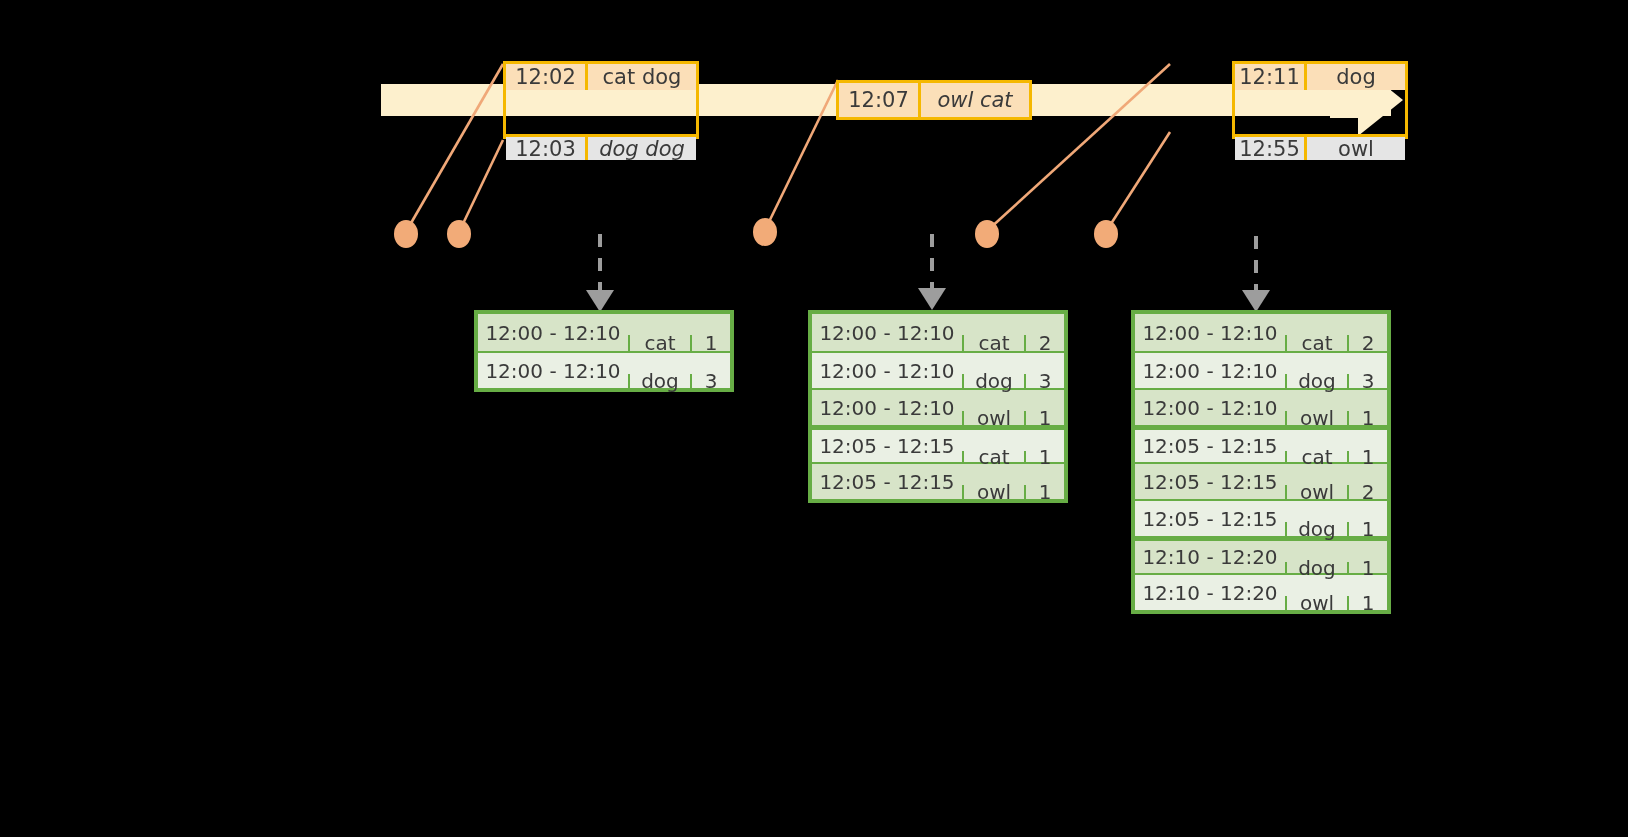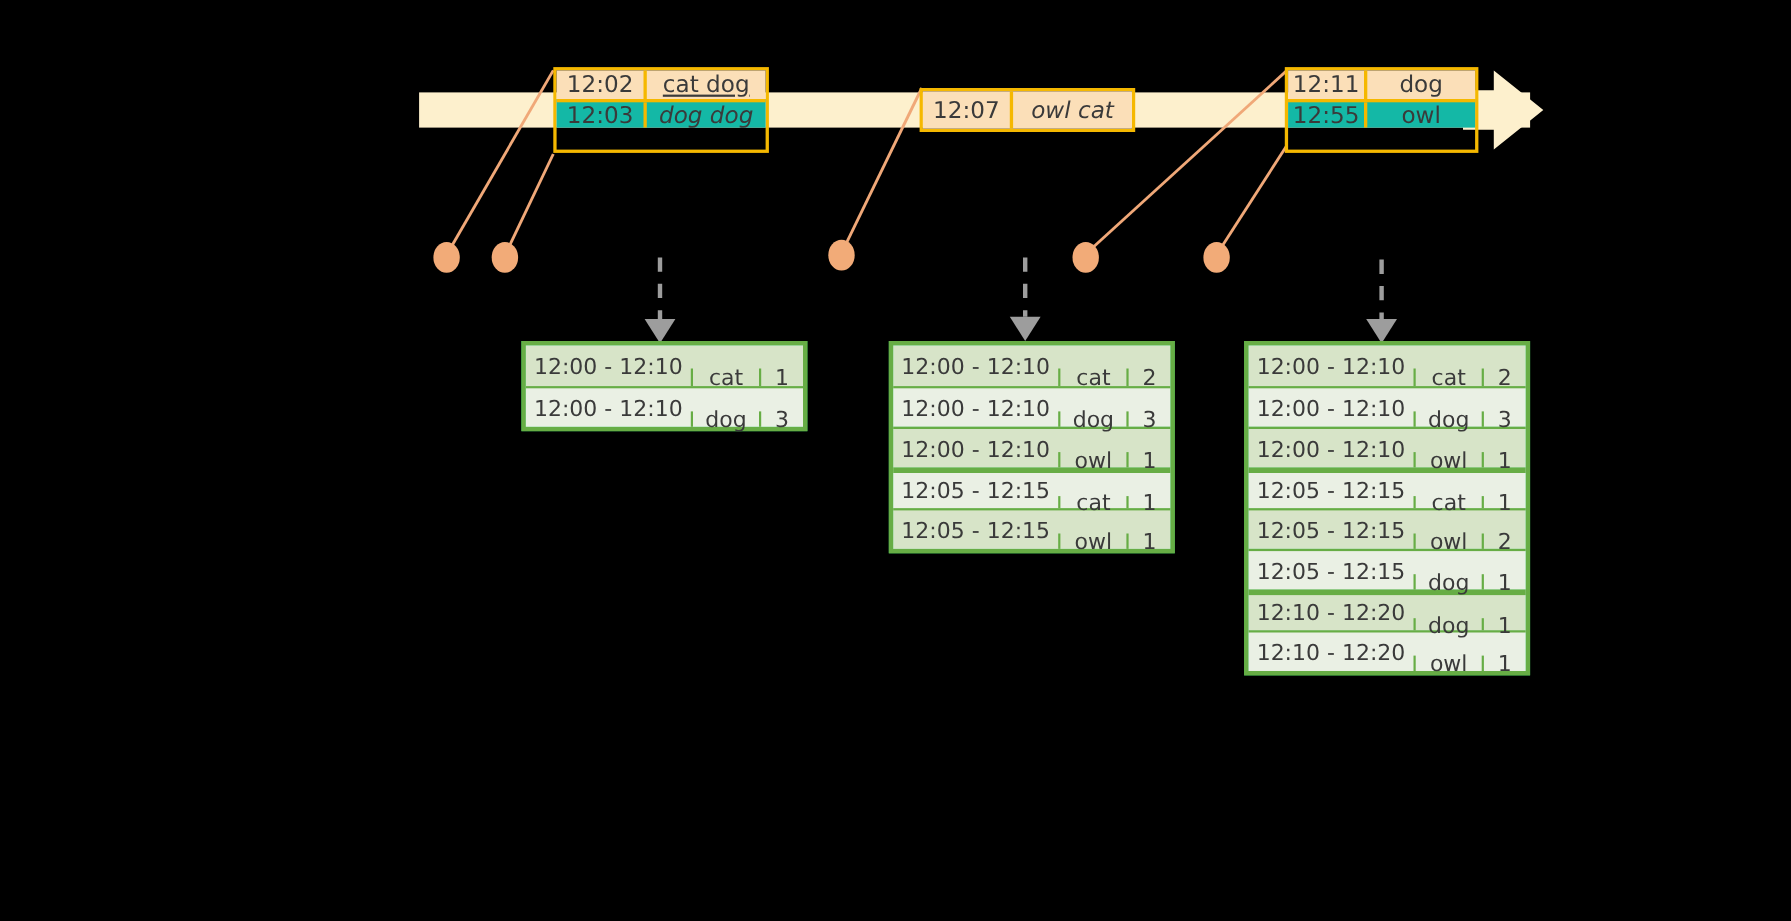--- a/index.html
+++ b/index.html
@@ -6,28 +6,28 @@
   body{width:1628px;height:837px;position:relative;overflow:hidden;
        font-family:"DejaVu Sans","Liberation Sans",sans-serif;}
   .stage{position:absolute;inset:0;}
   svg.layer{position:absolute;left:0;top:0;width:1628px;height:837px;pointer-events:none;}
 
   
   .evt{position:absolute;border:3px solid #f5b800;box-sizing:border-box;}
   .evt .row{display:flex;height:26px;box-sizing:border-box;}
   .evt .row + .row{border-top:3px solid #f5b800;}
   .evt .row.shade{background:#fbdfb8;}
-  .evt .row.light{background:#14b8a6;}
+  .evt .row.light{background:#e5e5e5;margin-top:44px;}
   .evt .c-time{display:flex;align-items:center;justify-content:center;
       border-right:3px solid #f5b800;box-sizing:border-box;color:#3a3a3a;font-size:21px;}
   .evt .c-txt{display:flex;align-items:center;justify-content:center;
       box-sizing:border-box;color:#3a3a3a;font-size:21px;}
 
   
-  .tbl{position:absolute;border:4px solid #67ad45;box-sizing:border-box;background:#22c55e;}
+  .tbl{position:absolute;border:4px solid #67ad45;box-sizing:border-box;background:#fde047;}
   .tbl .trow{display:flex;height:37px;box-sizing:border-box;}
   .tbl .trow.a{background:#d7e4c8;}
   .tbl .trow.b{background:#eaf0e4;}
   .tbl .trow + .trow{border-top:2px solid #67ad45;}
   .tbl .trow.sep{border-top:5px solid #67ad45;}
   .tbl .cell{display:flex;align-items:center;justify-content:center;color:#3a3a3a;font-size:20px;box-sizing:border-box;}
   .tbl .cell + .cell{border-left:2px solid #67ad45;margin-top:21px;}
   .c-win{width:150px;}
   .c-key{width:62px;}
   .c-cnt{width:40px;}
@@ -62,36 +62,36 @@
       <line x1="1256" y1="236" x2="1256" y2="290"></line>
     </g>
     <polygon points="586,290 614,290 600,312" fill="#9d9d9d"></polygon>
     <polygon points="918,288 946,288 932,310" fill="#9d9d9d"></polygon>
     <polygon points="1242,290 1270,290 1256,312" fill="#9d9d9d"></polygon>
   </svg>
 
   <div class="evt" style="left:503px;top:61px;width:196px;height:78px;">
     <div class="row shade">
       <div class="c-time" style="width:82px;">12:02</div>
-      <div class="c-txt" style="width:108px;text-decoration:underline;">cat dog</div>
+      <div class="c-txt" style="width:108px;">cat dog</div>
     </div>
     <div class="row light">
       <div class="c-time" style="width:82px;">12:03</div>
       <div class="c-txt" style="width:108px;font-style:italic;">dog dog</div>
     </div>
   </div>
 
   <div class="evt" style="left:836px;top:80px;width:196px;height:40px;">
     <div class="row shade" style="height:34px;">
       <div class="c-time" style="width:82px;">12:07</div>
       <div class="c-txt" style="width:108px;font-style:italic;">owl cat</div>
     </div>
   </div>
 
-  <div class="evt" style="left:1168px;top:61px;width:176px;height:78px;">
+  <div class="evt" style="left:1232px;top:61px;width:176px;height:78px;">
     <div class="row shade">
       <div class="c-time" style="width:72px;">12:11</div>
       <div class="c-txt" style="width:98px;">dog</div>
     </div>
     <div class="row light">
       <div class="c-time" style="width:72px;">12:55</div>
       <div class="c-txt" style="width:98px;">owl</div>
     </div>
   </div>
 

